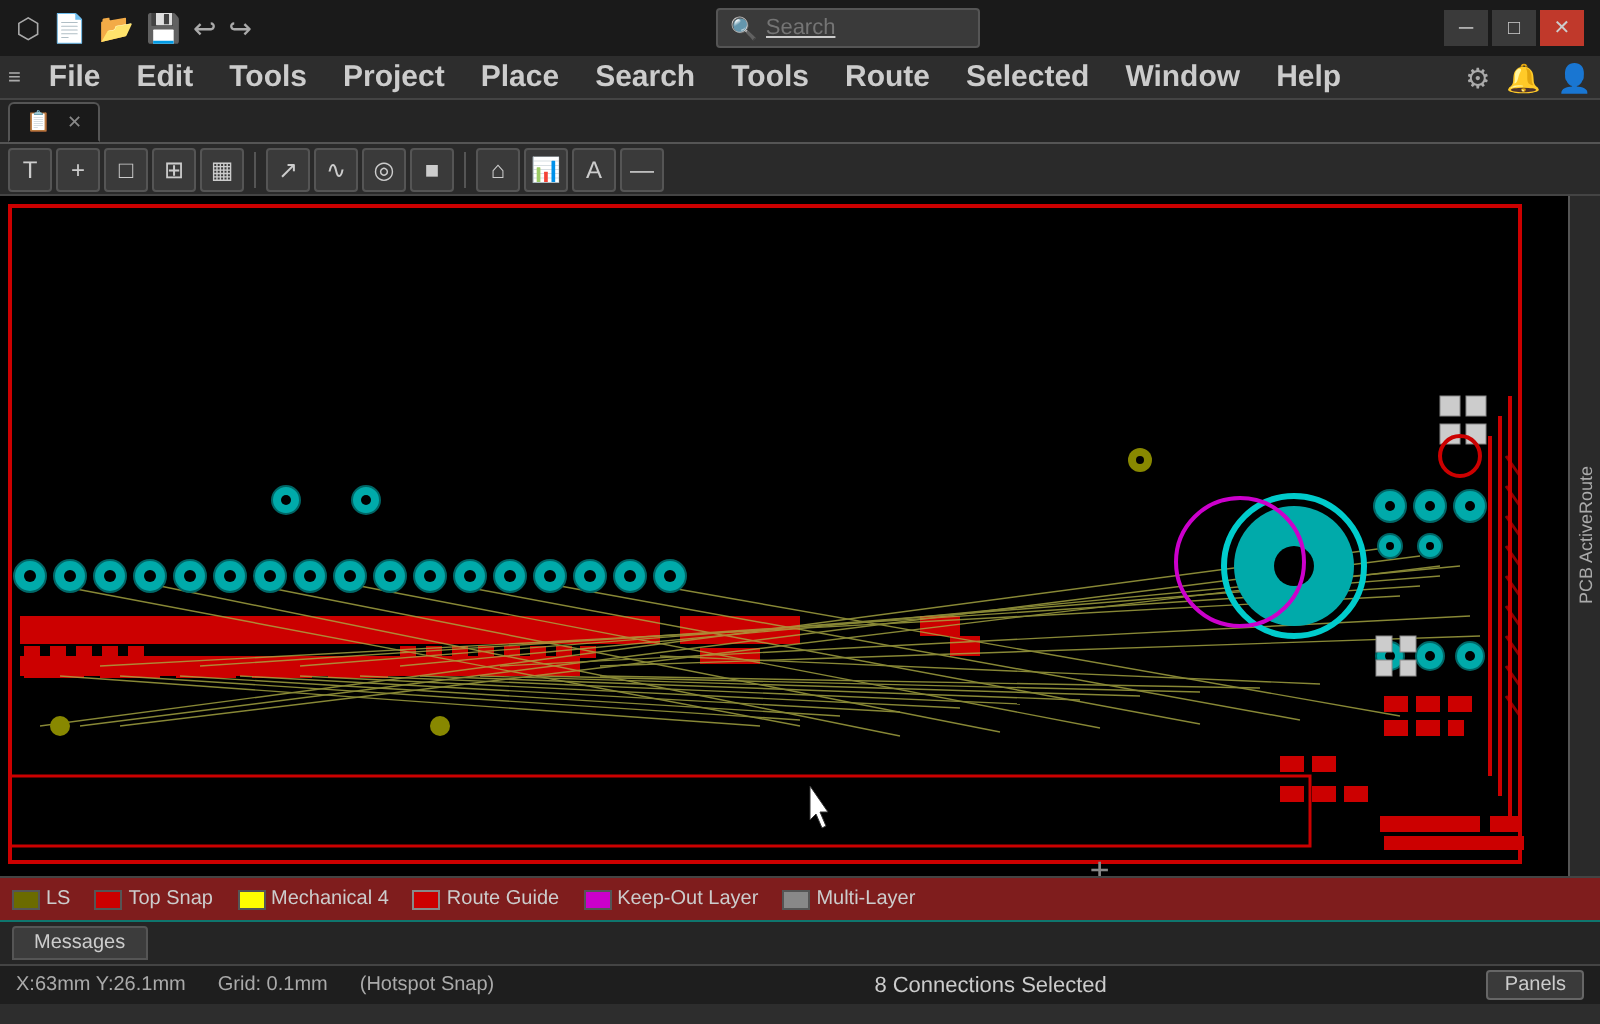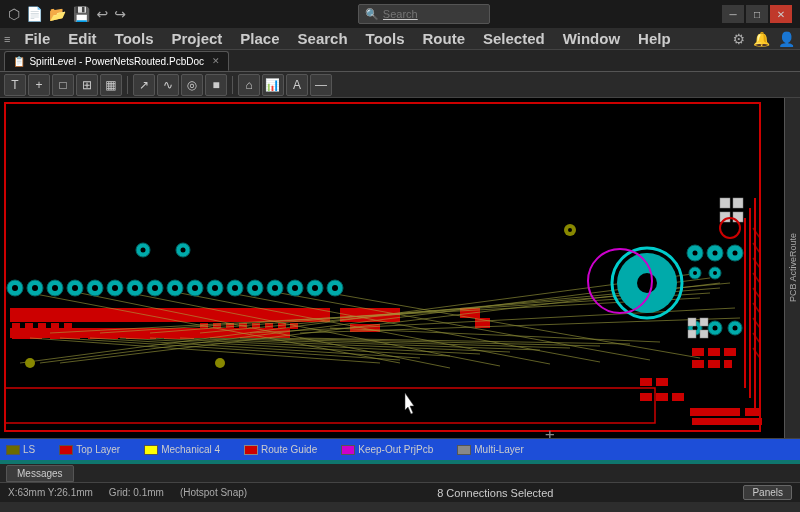--- a/index.html
+++ b/index.html
@@ -133,45 +133,45 @@
       writing-mode: vertical-rl;
       transform: rotate(180deg);
       font-size: 9px;
       color: #aaa;
       white-space: nowrap;
     }
 
     
     #layer-bar {
       height: 22px;
-      background: #1d4ed8;
+      background: #7f1d1d;
       display: flex;
       align-items: center;
       padding: 0 6px;
-      gap: 24px;
+      gap: 12px;
       border-top: 1px solid #444;
       font-size: 10px;
     }
     .layer-item { display: flex; align-items: center; gap: 3px; cursor: pointer; }
     .layer-swatch { width: 14px; height: 10px; border: 1px solid #555; }
     .layer-swatch.ls { background: #6b6b00; }
     .layer-swatch.top { background: #cc0000; }
     .layer-swatch.mech4 { background: #ffff00; }
     .layer-swatch.route-guide { background: #cc0000; border: 1px solid #888; }
     .layer-swatch.keepout { background: #cc00cc; }
     .layer-swatch.multi { background: #888; }
 
     
     #messages-panel {
       height: 22px;
       background: #252525;
       display: flex;
       align-items: center;
       padding: 0 6px;
-      border-top: 4px solid #0f766e;
+      border-top: 1px solid #0f766e;
     }
     .messages-tab {
       background: #3c3c3c;
       border: 1px solid #555;
       padding: 2px 10px;
       font-size: 10px;
       cursor: pointer;
       border-radius: 2px 2px 0 0;
     }
 
@@ -243,21 +243,20 @@
   <div id="toolbar-right">
     <span>⚙</span>
     <span>🔔</span>
     <span>👤</span>
   </div>
 </div>
 
 <div id="tab-bar">
   <div class="tab active">
     <span>📋</span>
-    <span>SpiritLevel - PowerNetsRouted.PcbDoc</span>
     <span class="close-x">✕</span>
   </div>
 </div>
 
 <div id="secondary-toolbar">
   <div class="tool-btn">T</div>
   <div class="tool-btn">+</div>
   <div class="tool-btn">□</div>
   <div class="tool-btn">⊞</div>
   <div class="tool-btn">▦</div>
@@ -483,33 +482,33 @@
   </div>
 </div>
 
 <div id="layer-bar">
   <div class="layer-item">
     <div class="layer-swatch ls"></div>
     <span>LS</span>
   </div>
   <div class="layer-item">
     <div class="layer-swatch top"></div>
-    <span>Top Layer</span>
+    <span>Top Snap</span>
   </div>
   <div class="layer-item">
     <div class="layer-swatch mech4"></div>
     <span>Mechanical 4</span>
   </div>
   <div class="layer-item">
     <div class="layer-swatch route-guide"></div>
     <span>Route Guide</span>
   </div>
   <div class="layer-item">
     <div class="layer-swatch keepout"></div>
-    <span>Keep-Out PrjPcb</span>
+    <span>Keep-Out Layer</span>
   </div>
   <div class="layer-item">
     <div class="layer-swatch multi"></div>
     <span>Multi-Layer</span>
   </div>
 </div>
 
 <div id="messages-panel">
   <div class="messages-tab">Messages</div>
 </div>

